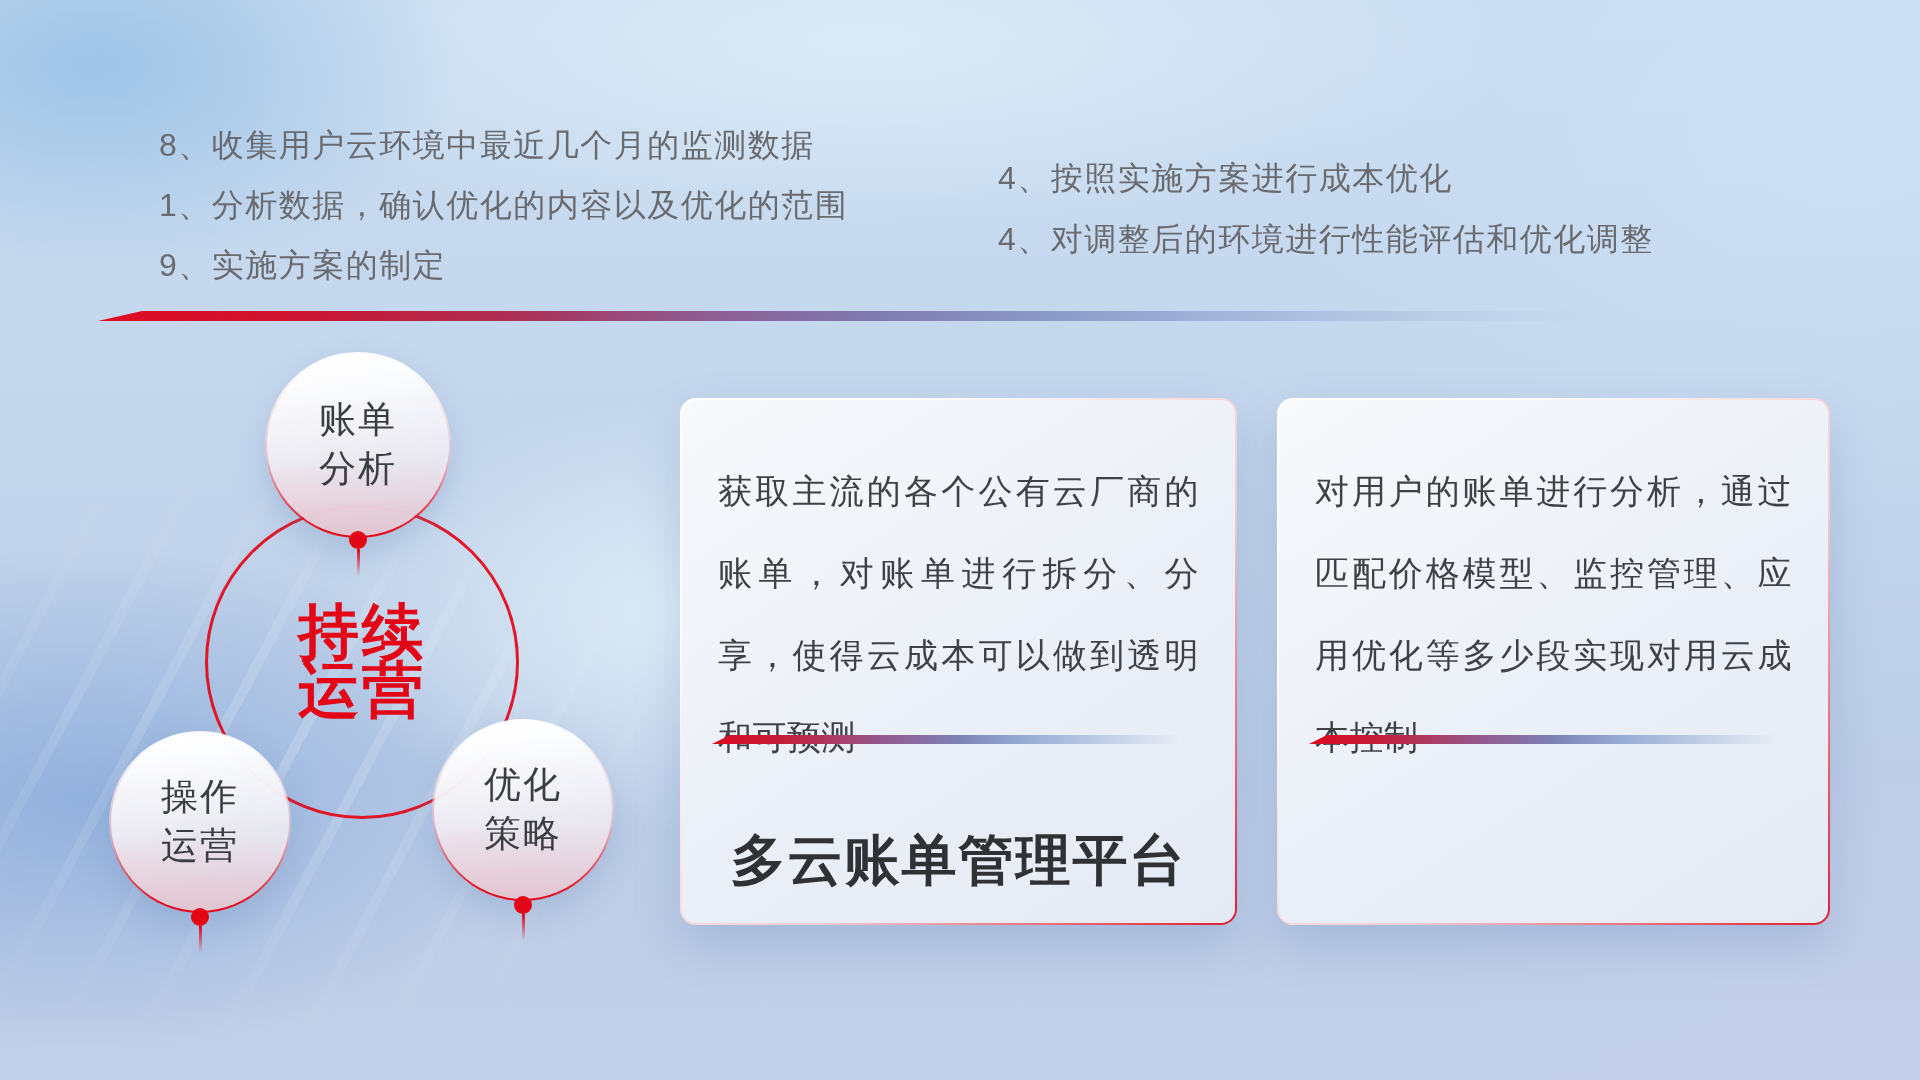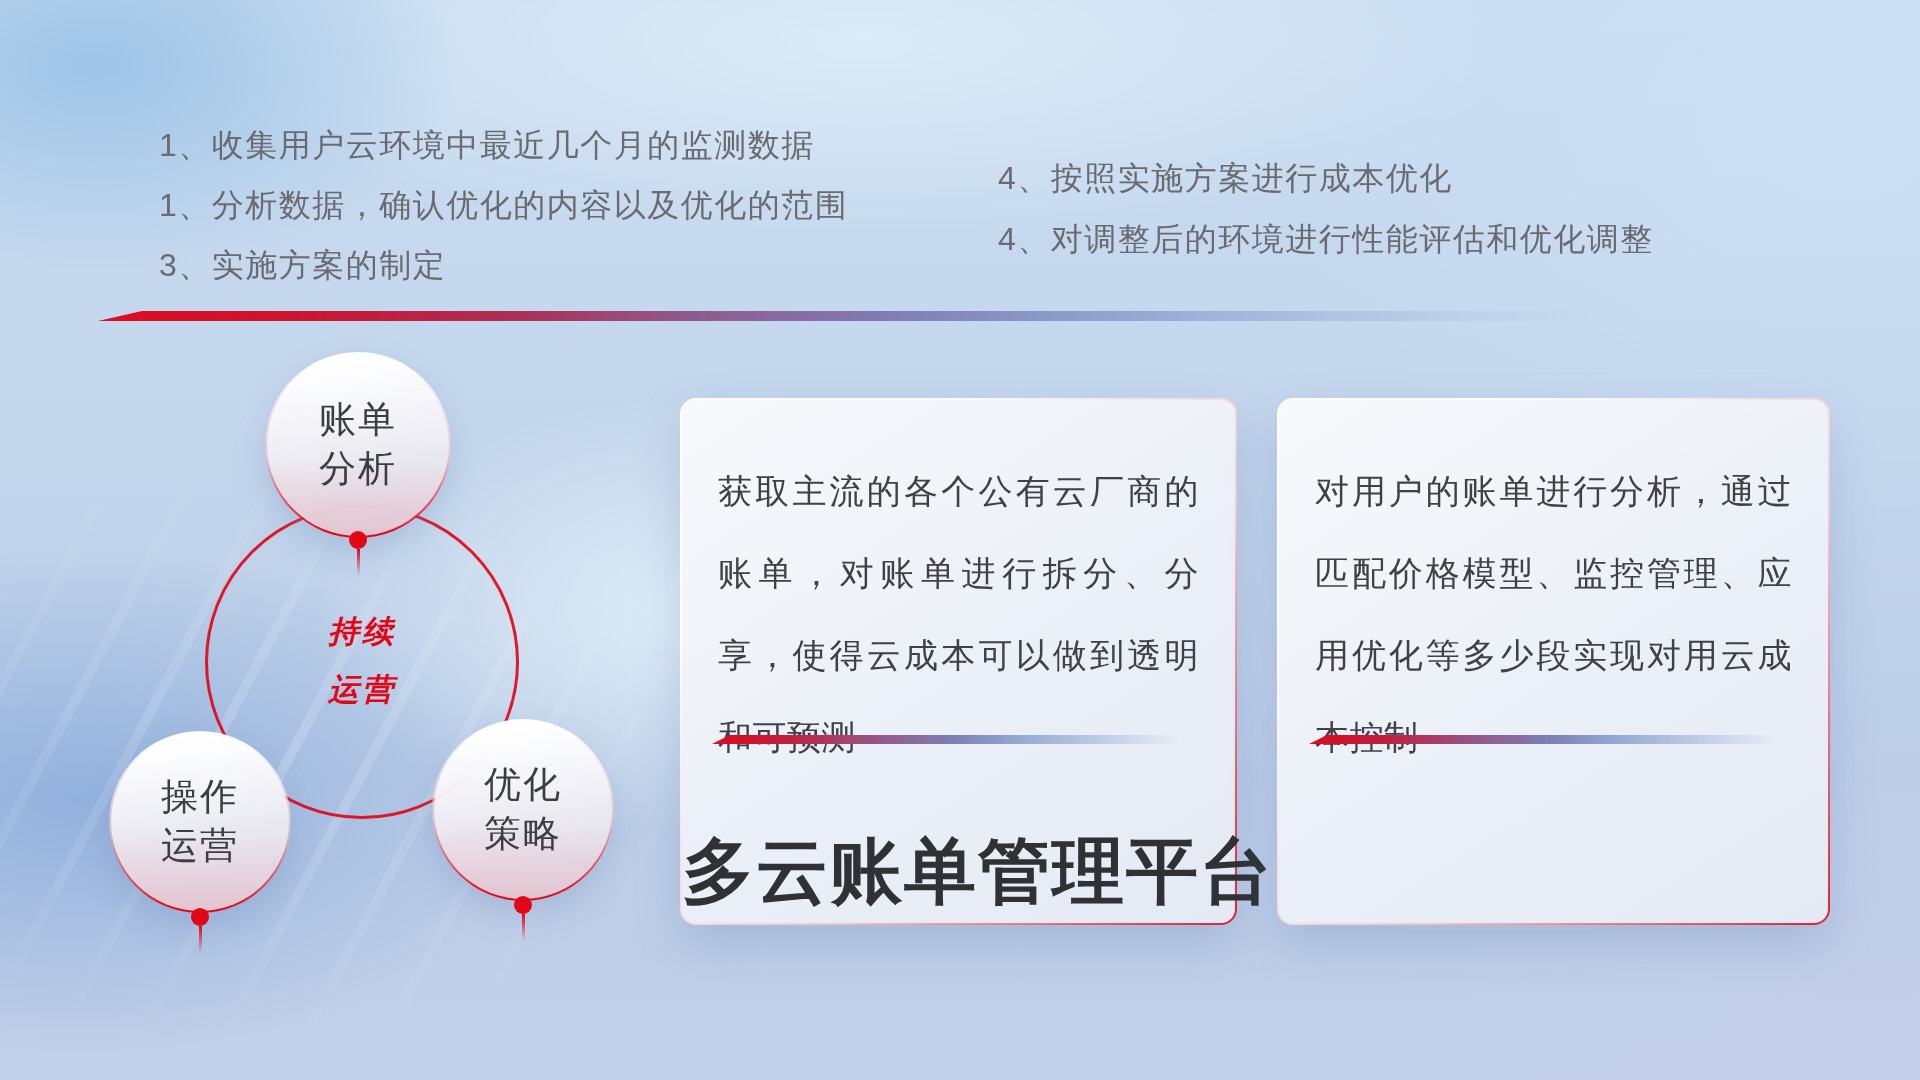--- a/index.html
+++ b/index.html
@@ -56,22 +56,22 @@
       linear-gradient(168deg, rgba(255,255,255,.93) 8%, rgba(236,241,248,.82) 58%, rgba(223,231,243,.85) 100%) padding-box,
       linear-gradient(to bottom, rgba(255,255,255,.95) 8%, rgba(244,176,185,.6) 58%, #e30617 97%) border-box;
     box-shadow:0 14px 30px rgba(108,138,184,.28);
   }
   .node-label{ font-size:37px; font-weight:400; color:#3a3d42; line-height:1.32; letter-spacing:2px; }
   .node-top{ left:265px; top:352px; width:186px; height:186px; }
   .node-bl { left:109px; top:731px; width:182px; height:182px; }
   .node-br { left:432px; top:719px; width:182px; height:182px;text-align:right; }
   .center-label{
     position:absolute; left:262px; top:603px; width:200px;
-    text-align:center; font-size:31px; font-weight:700; color:#e30617;
-    line-height:58px; letter-spacing:3px;font-style:italic;
+    text-align:center; font-size:61px; font-weight:700; color:#e30617;
+    line-height:58px; letter-spacing:3px;
   }
   .pin{ position:absolute; width:18px; }
   .pin .dot{ width:18px; height:18px; border-radius:50%; background:#e30617; }
   .pin .tail{ width:3px; height:27px; margin:0 auto; background:linear-gradient(#e30617, rgba(227,6,23,0)); }
   .pin-top{ left:349px; top:531px; }
   .pin-bl { left:191px; top:908px; }
   .pin-br { left:514px; top:896px; }
 
   
   .card{
@@ -91,32 +91,32 @@
   }
   .card-divider{
     position:absolute; left:30px; top:335px; width:492px; height:9px;
     clip-path:polygon(18px 0, 100% 0, 100% 100%, 0 100%);
     background:linear-gradient(90deg,
       #dc0a20 0%, #c21f3c 15%, #925a8e 35%, #7d82b6 50%,
       #94a8d2 62%, #b6c6e2 76%, rgba(182,198,226,0) 95%);
   }
   .card-title{
     position:absolute; left:0; right:0; top:424px; text-align:center;
-    font-size:72px; font-weight:700; color:#2f3135; letter-spacing:2px; white-space:nowrap;
+    font-size:55px; font-weight:700; color:#2f3135; letter-spacing:2px; white-space:nowrap;
   }
 </style>
 </head>
 <body>
 
 <div class="bg-streaks"></div>
 
 <div class="steps-left">
-  <div class="step">1、收集用户云环境中最近几个月的监测数据</div>
+  <div class="step">8、收集用户云环境中最近几个月的监测数据</div>
   <div class="step">1、分析数据，确认优化的内容以及优化的范围</div>
-  <div class="step">3、实施方案的制定</div>
+  <div class="step">9、实施方案的制定</div>
 </div>
 <div class="steps-right">
   <div class="step">4、按照实施方案进行成本优化</div>
   <div class="step">4、对调整后的环境进行性能评估和优化调整</div>
 </div>
 
 <div class="top-divider"></div>
 
 <div class="cycle">
   <div class="ring"></div>

